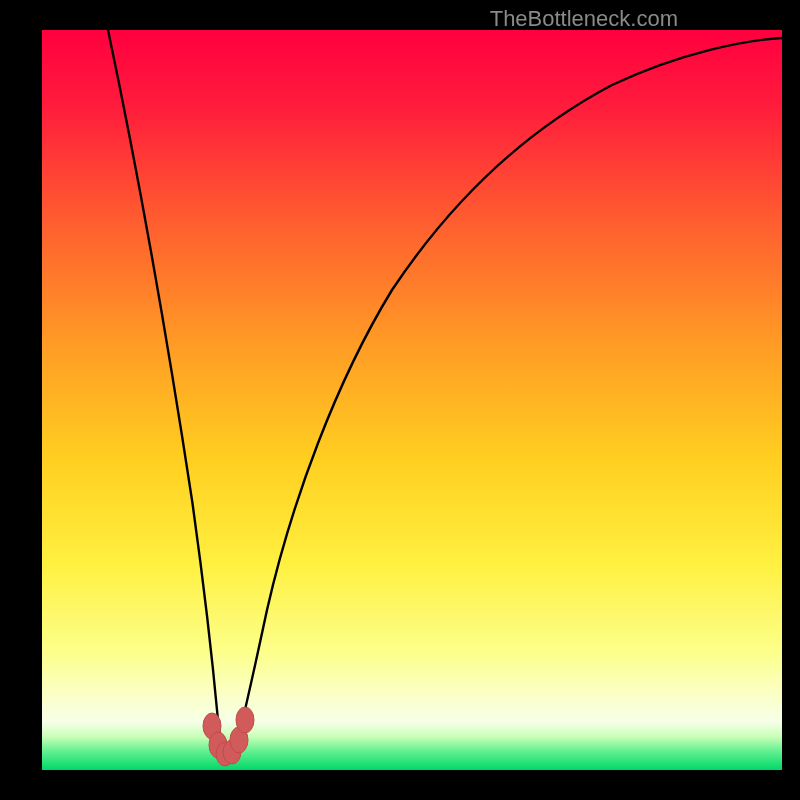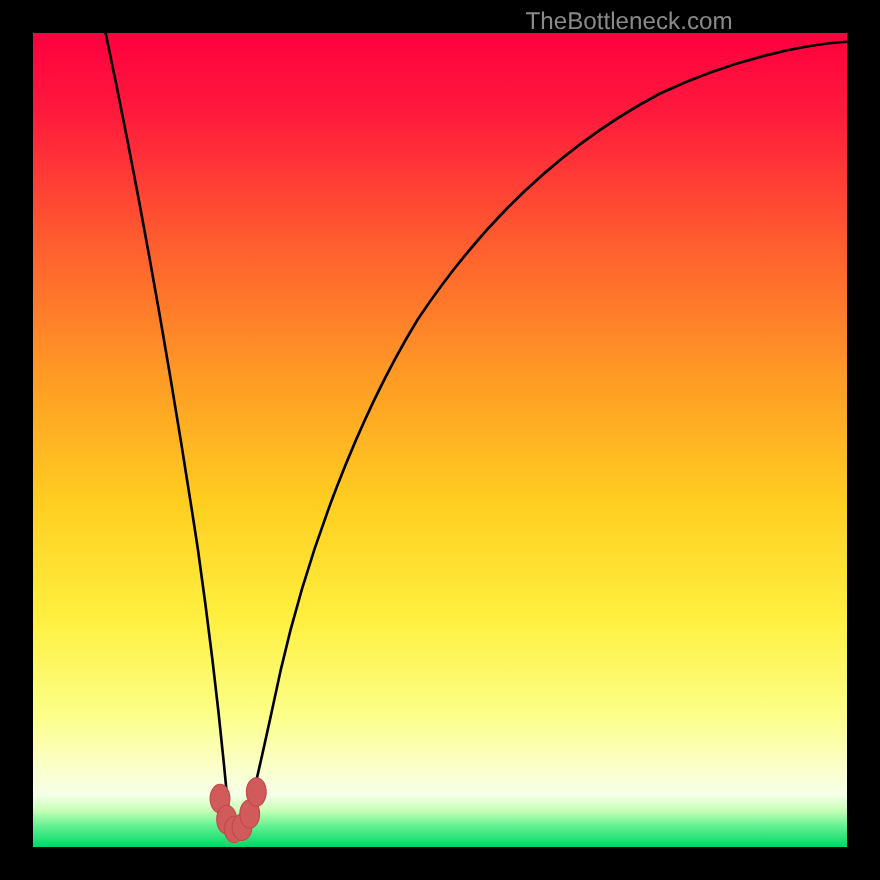--- a/index.html
+++ b/index.html
@@ -6,21 +6,21 @@
     margin: 0;
     padding: 0;
     width: 800px;
     height: 800px;
     overflow: hidden;
     background: #000;
     font-family: Arial, Helvetica, sans-serif;
   }
   .frame {
     position: absolute;
-    left: 0; top: 0;
+    left: 12px; top: 0;
     width: 678px; height: 800px;
     background: #000;
   }
   .plot {
     position: absolute;
     left: 30px;
     top: 30px;
     width: 740px;
     height: 740px;
     overflow: hidden;

